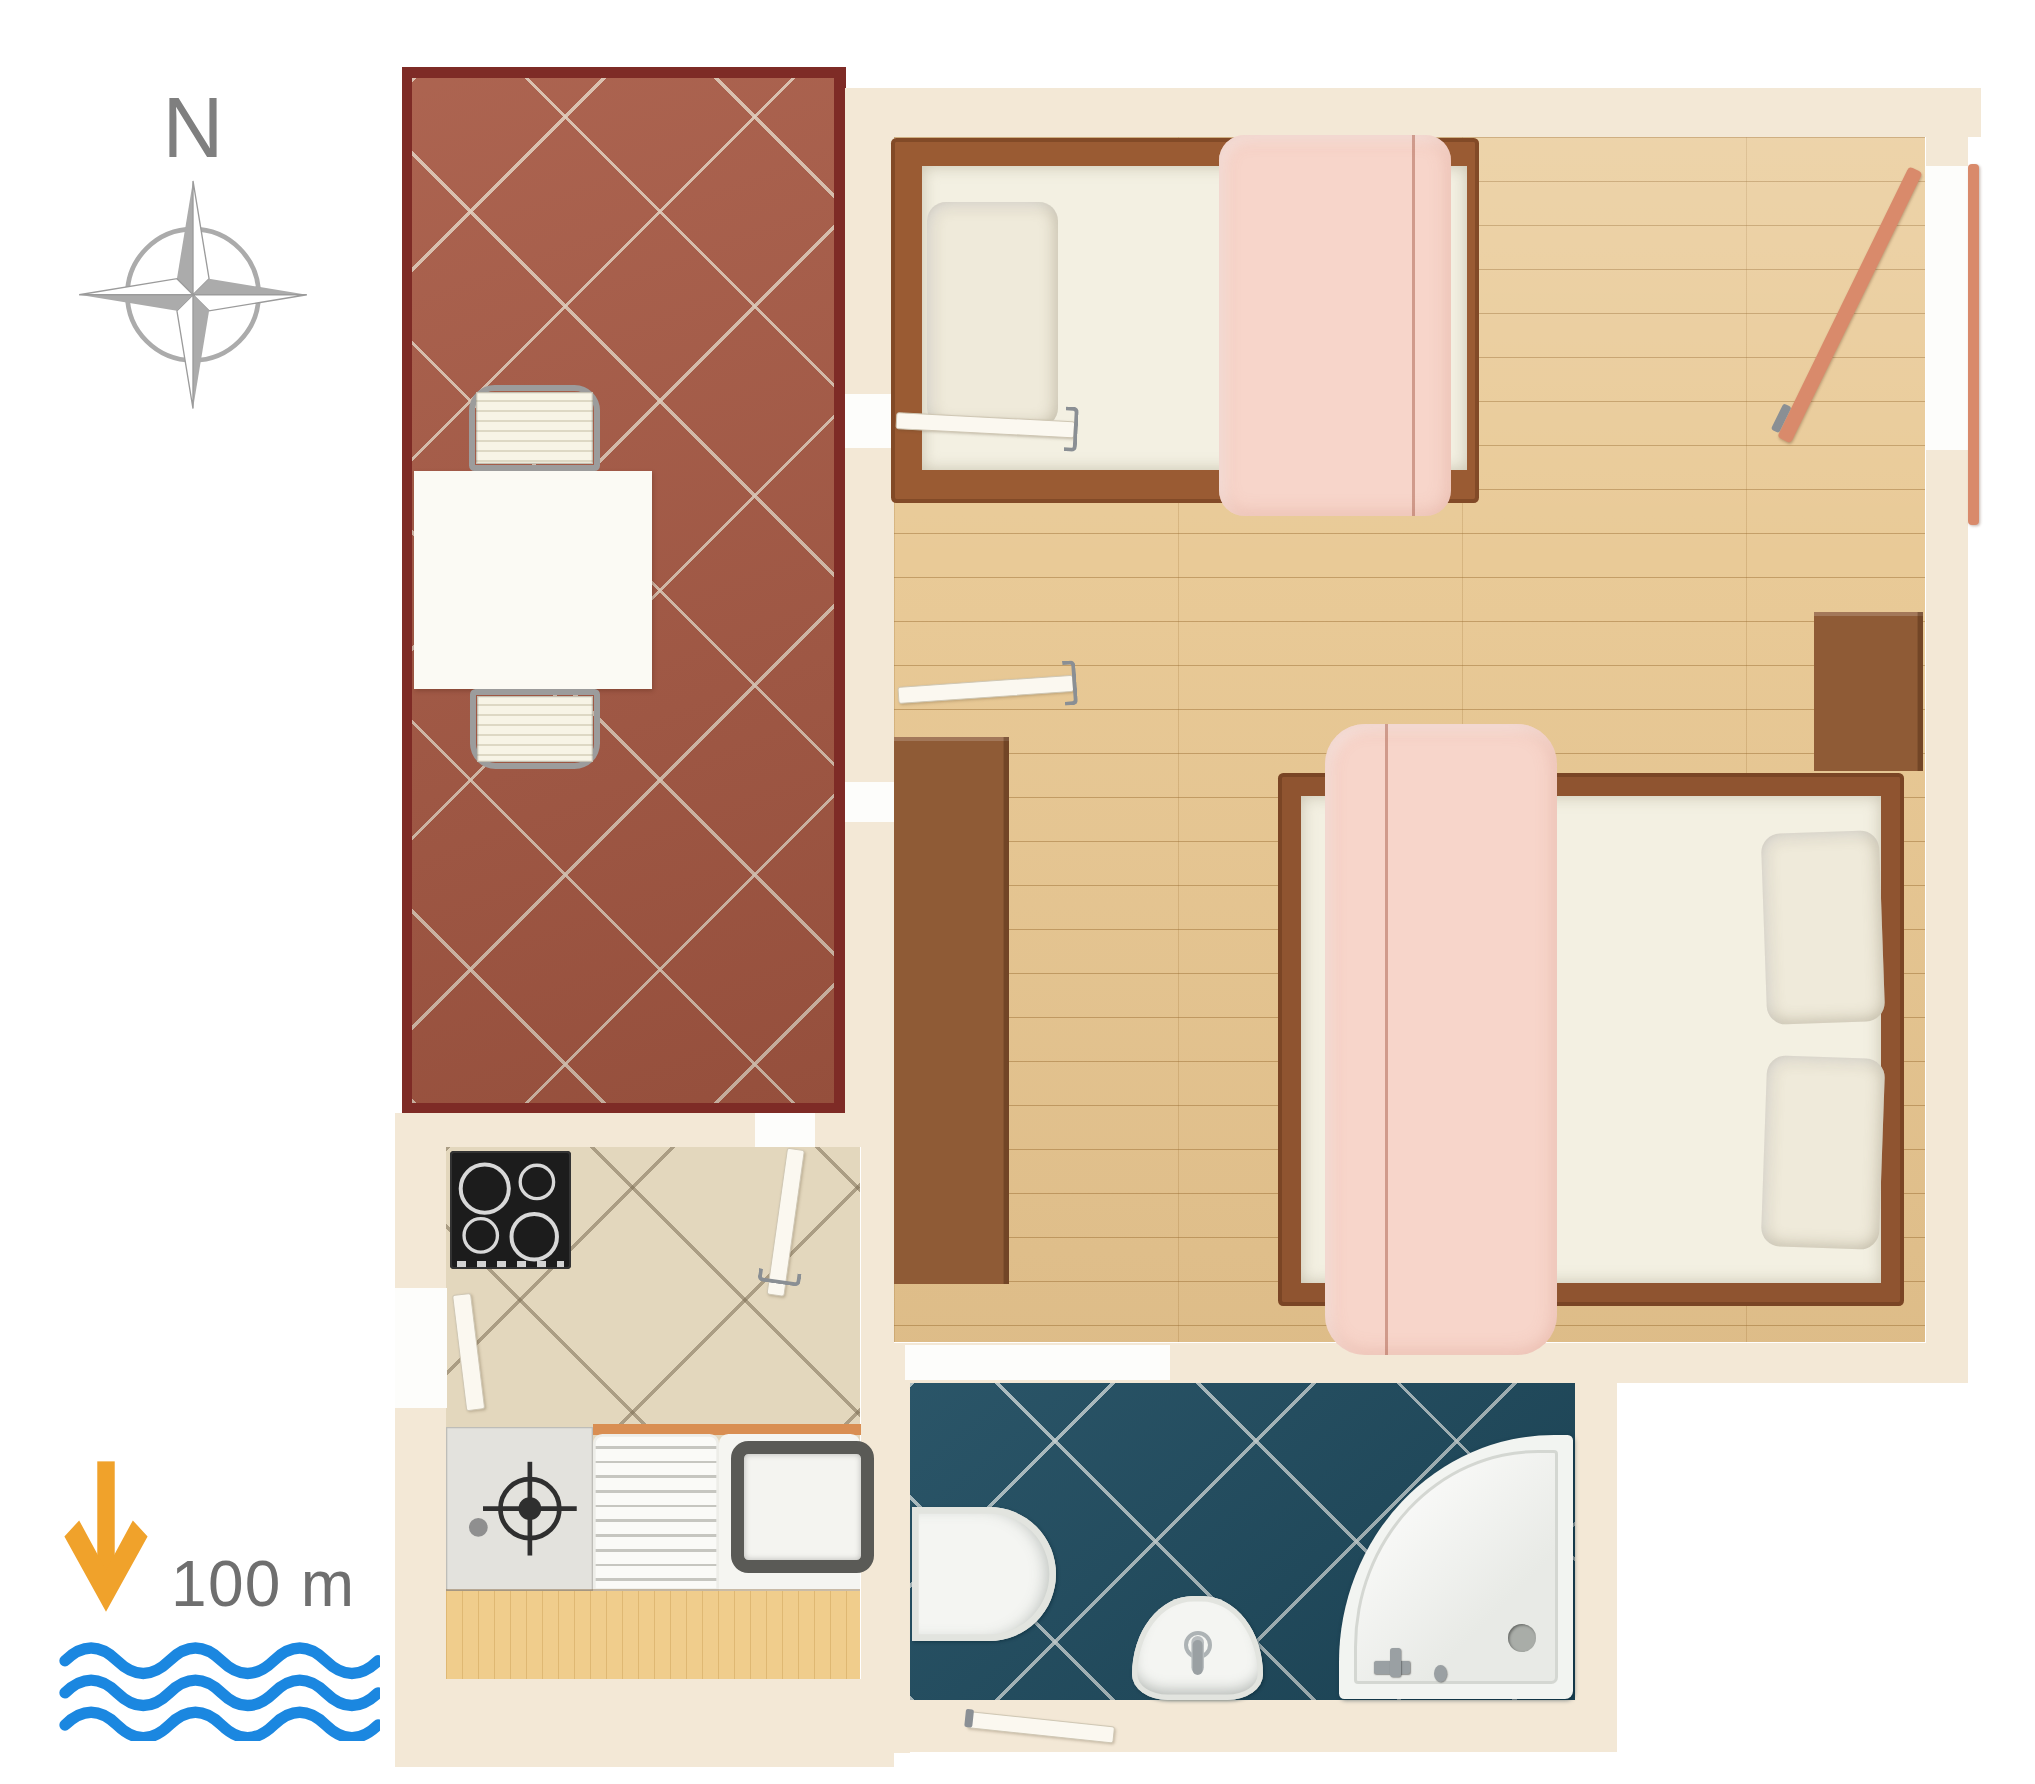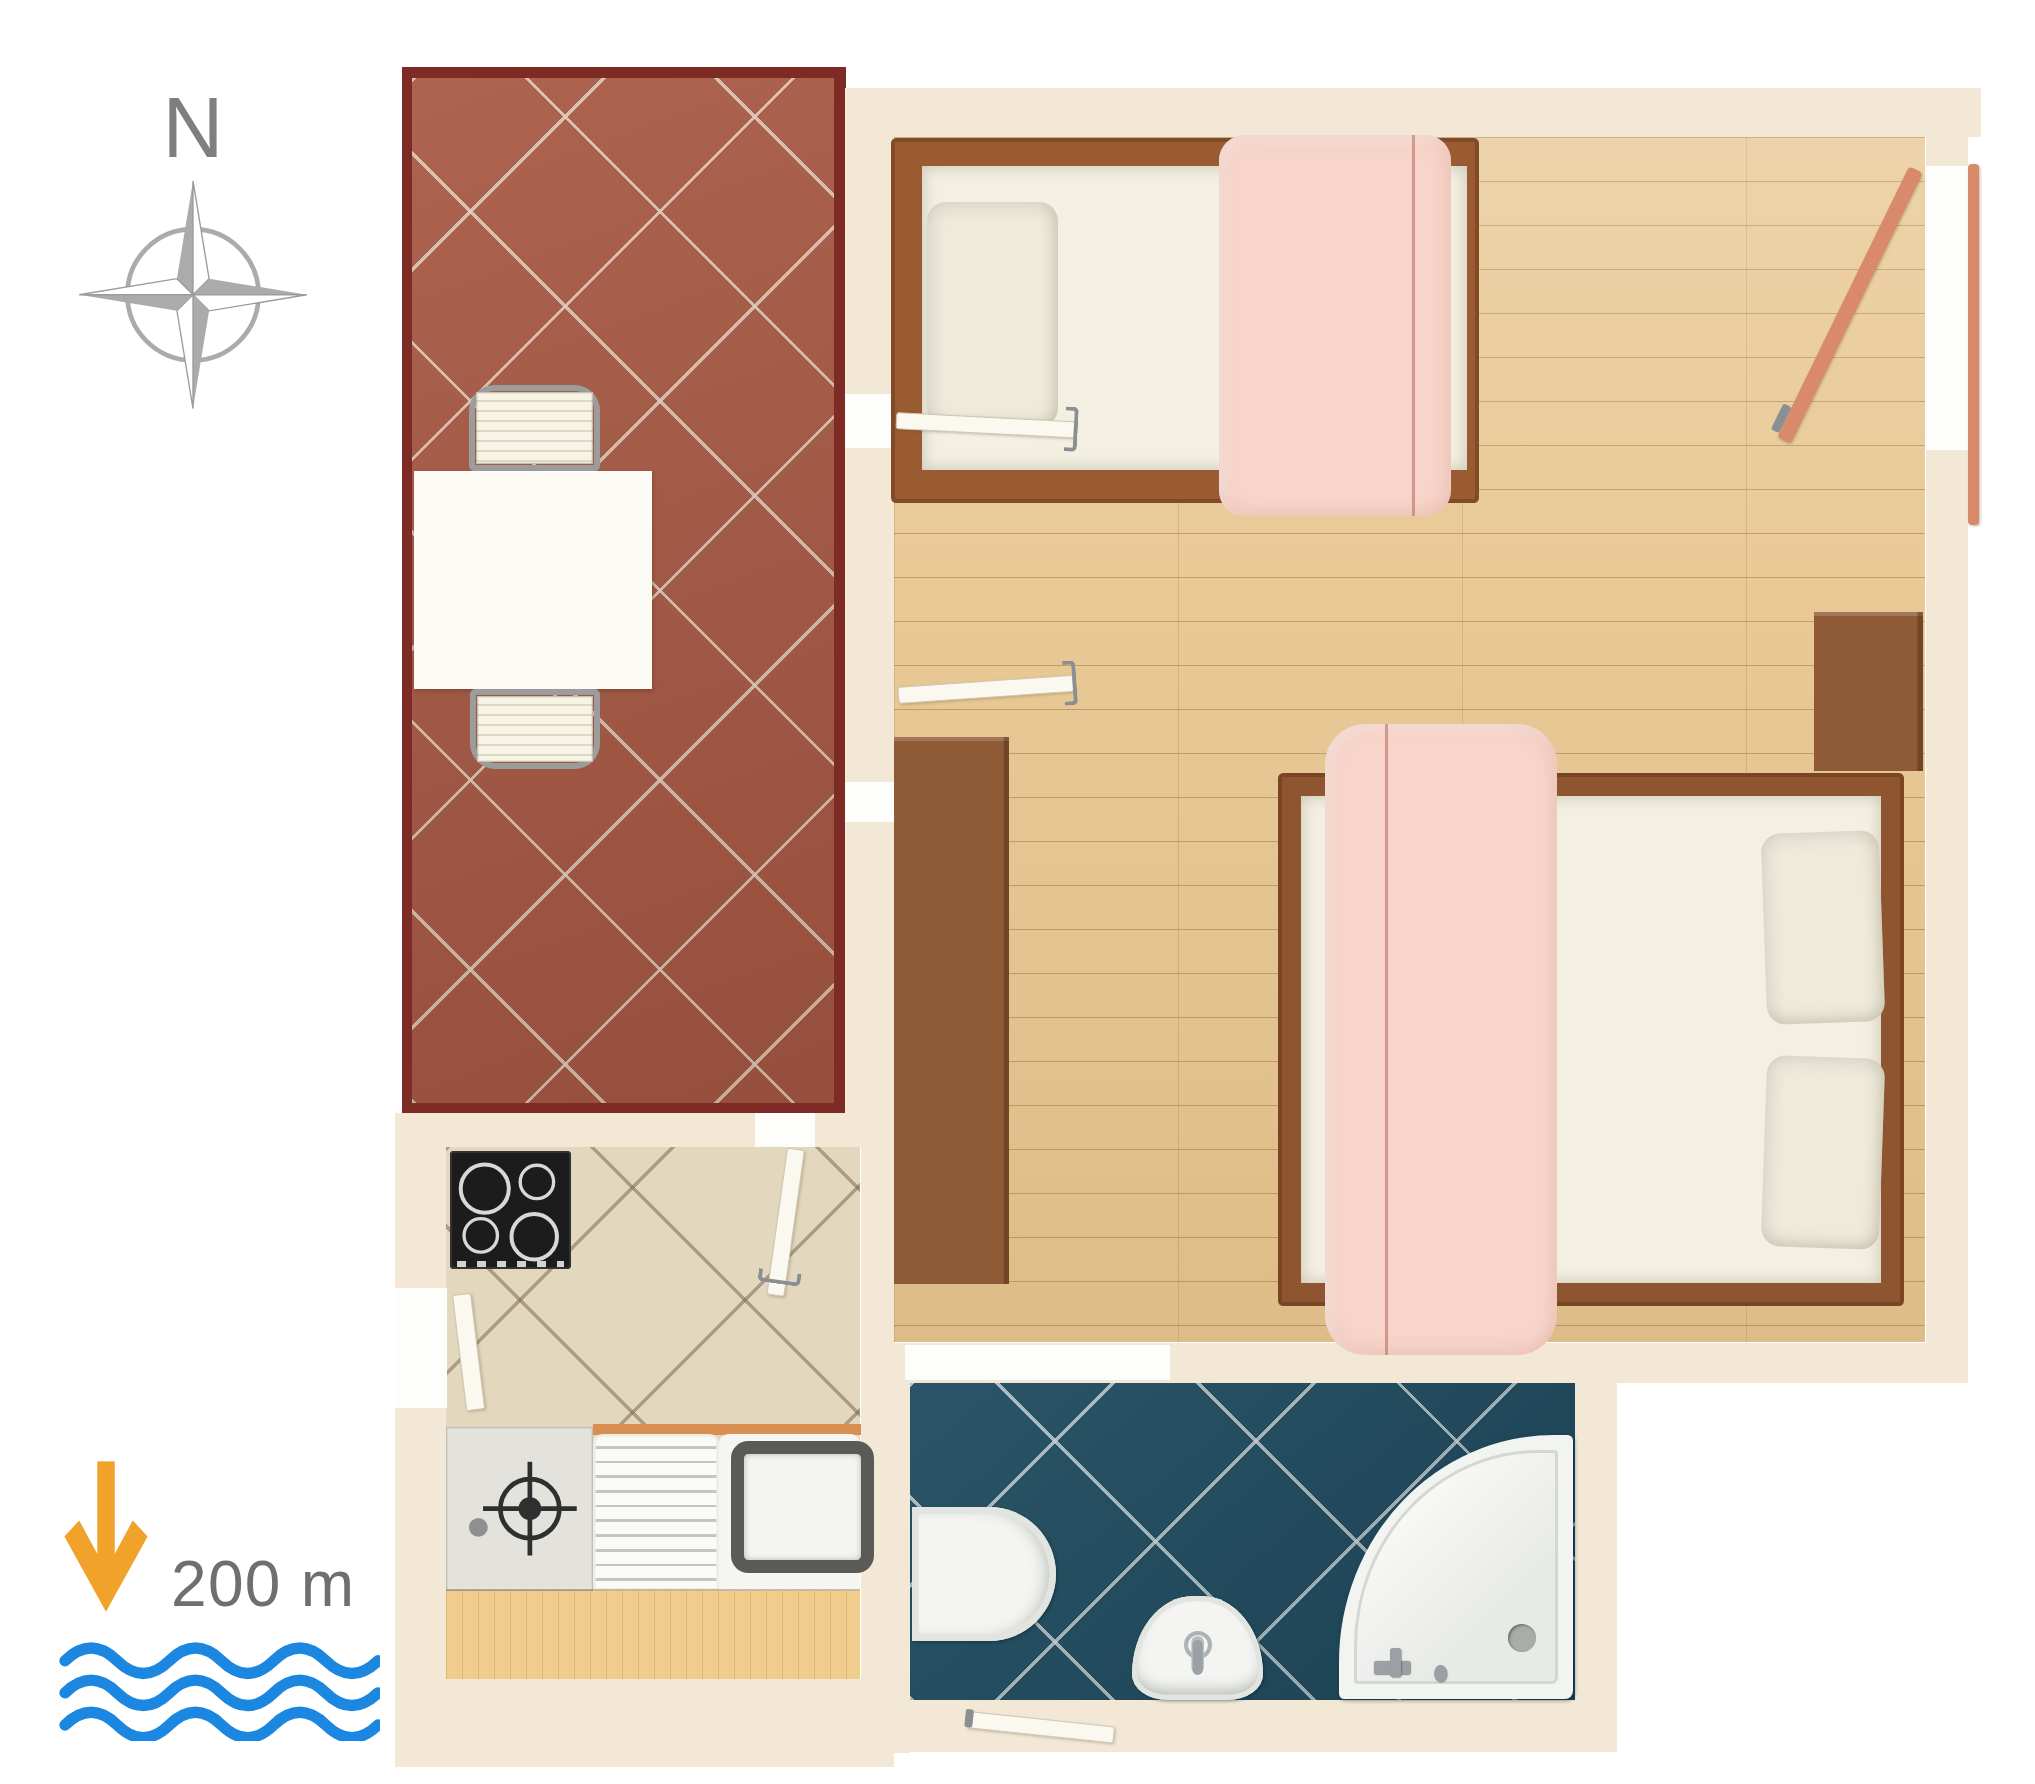--- a/index.html
+++ b/index.html
@@ -156,21 +156,21 @@
       <polygon points="30,370 176,346 200,370" fill="#FFFFFF" stroke="#9B9B9B" stroke-width="2"></polygon>
     </svg>
   </div>
 
   <div class="abs" style="left:59px;top:1456px;width:94px;height:161px;">
     <svg width="94" height="161" viewBox="0 0 140 240">
       <rect x="57" y="8" width="26" height="164" fill="var(--arrow-orange)"></rect>
       <path d="M8,120 L70,232 L132,120 L110,96 L70,170 L30,96 Z" fill="var(--arrow-orange)"></path>
     </svg>
   </div>
-  <div class="scale-label" style="left:171px;top:1547px;">200 m</div>
+  <div class="scale-label" style="left:171px;top:1547px;">100 m</div>
   <div class="abs" style="left:59px;top:1634px;width:321px;height:107px;">
     <svg width="321" height="107" viewBox="0 0 480 160">
       <g fill="none" stroke="var(--wave-blue)" stroke-width="17" stroke-linecap="round">
         <path d="M9 40 q39 -38 78 0 t78 0 t78 0 t78 0 t78 0 t78 0"></path>
         <path d="M9 88 q39 -38 78 0 t78 0 t78 0 t78 0 t78 0 t78 0"></path>
         <path d="M9 136 q39 -38 78 0 t78 0 t78 0 t78 0 t78 0 t78 0"></path>
       </g>
     </svg>
   </div>
 

